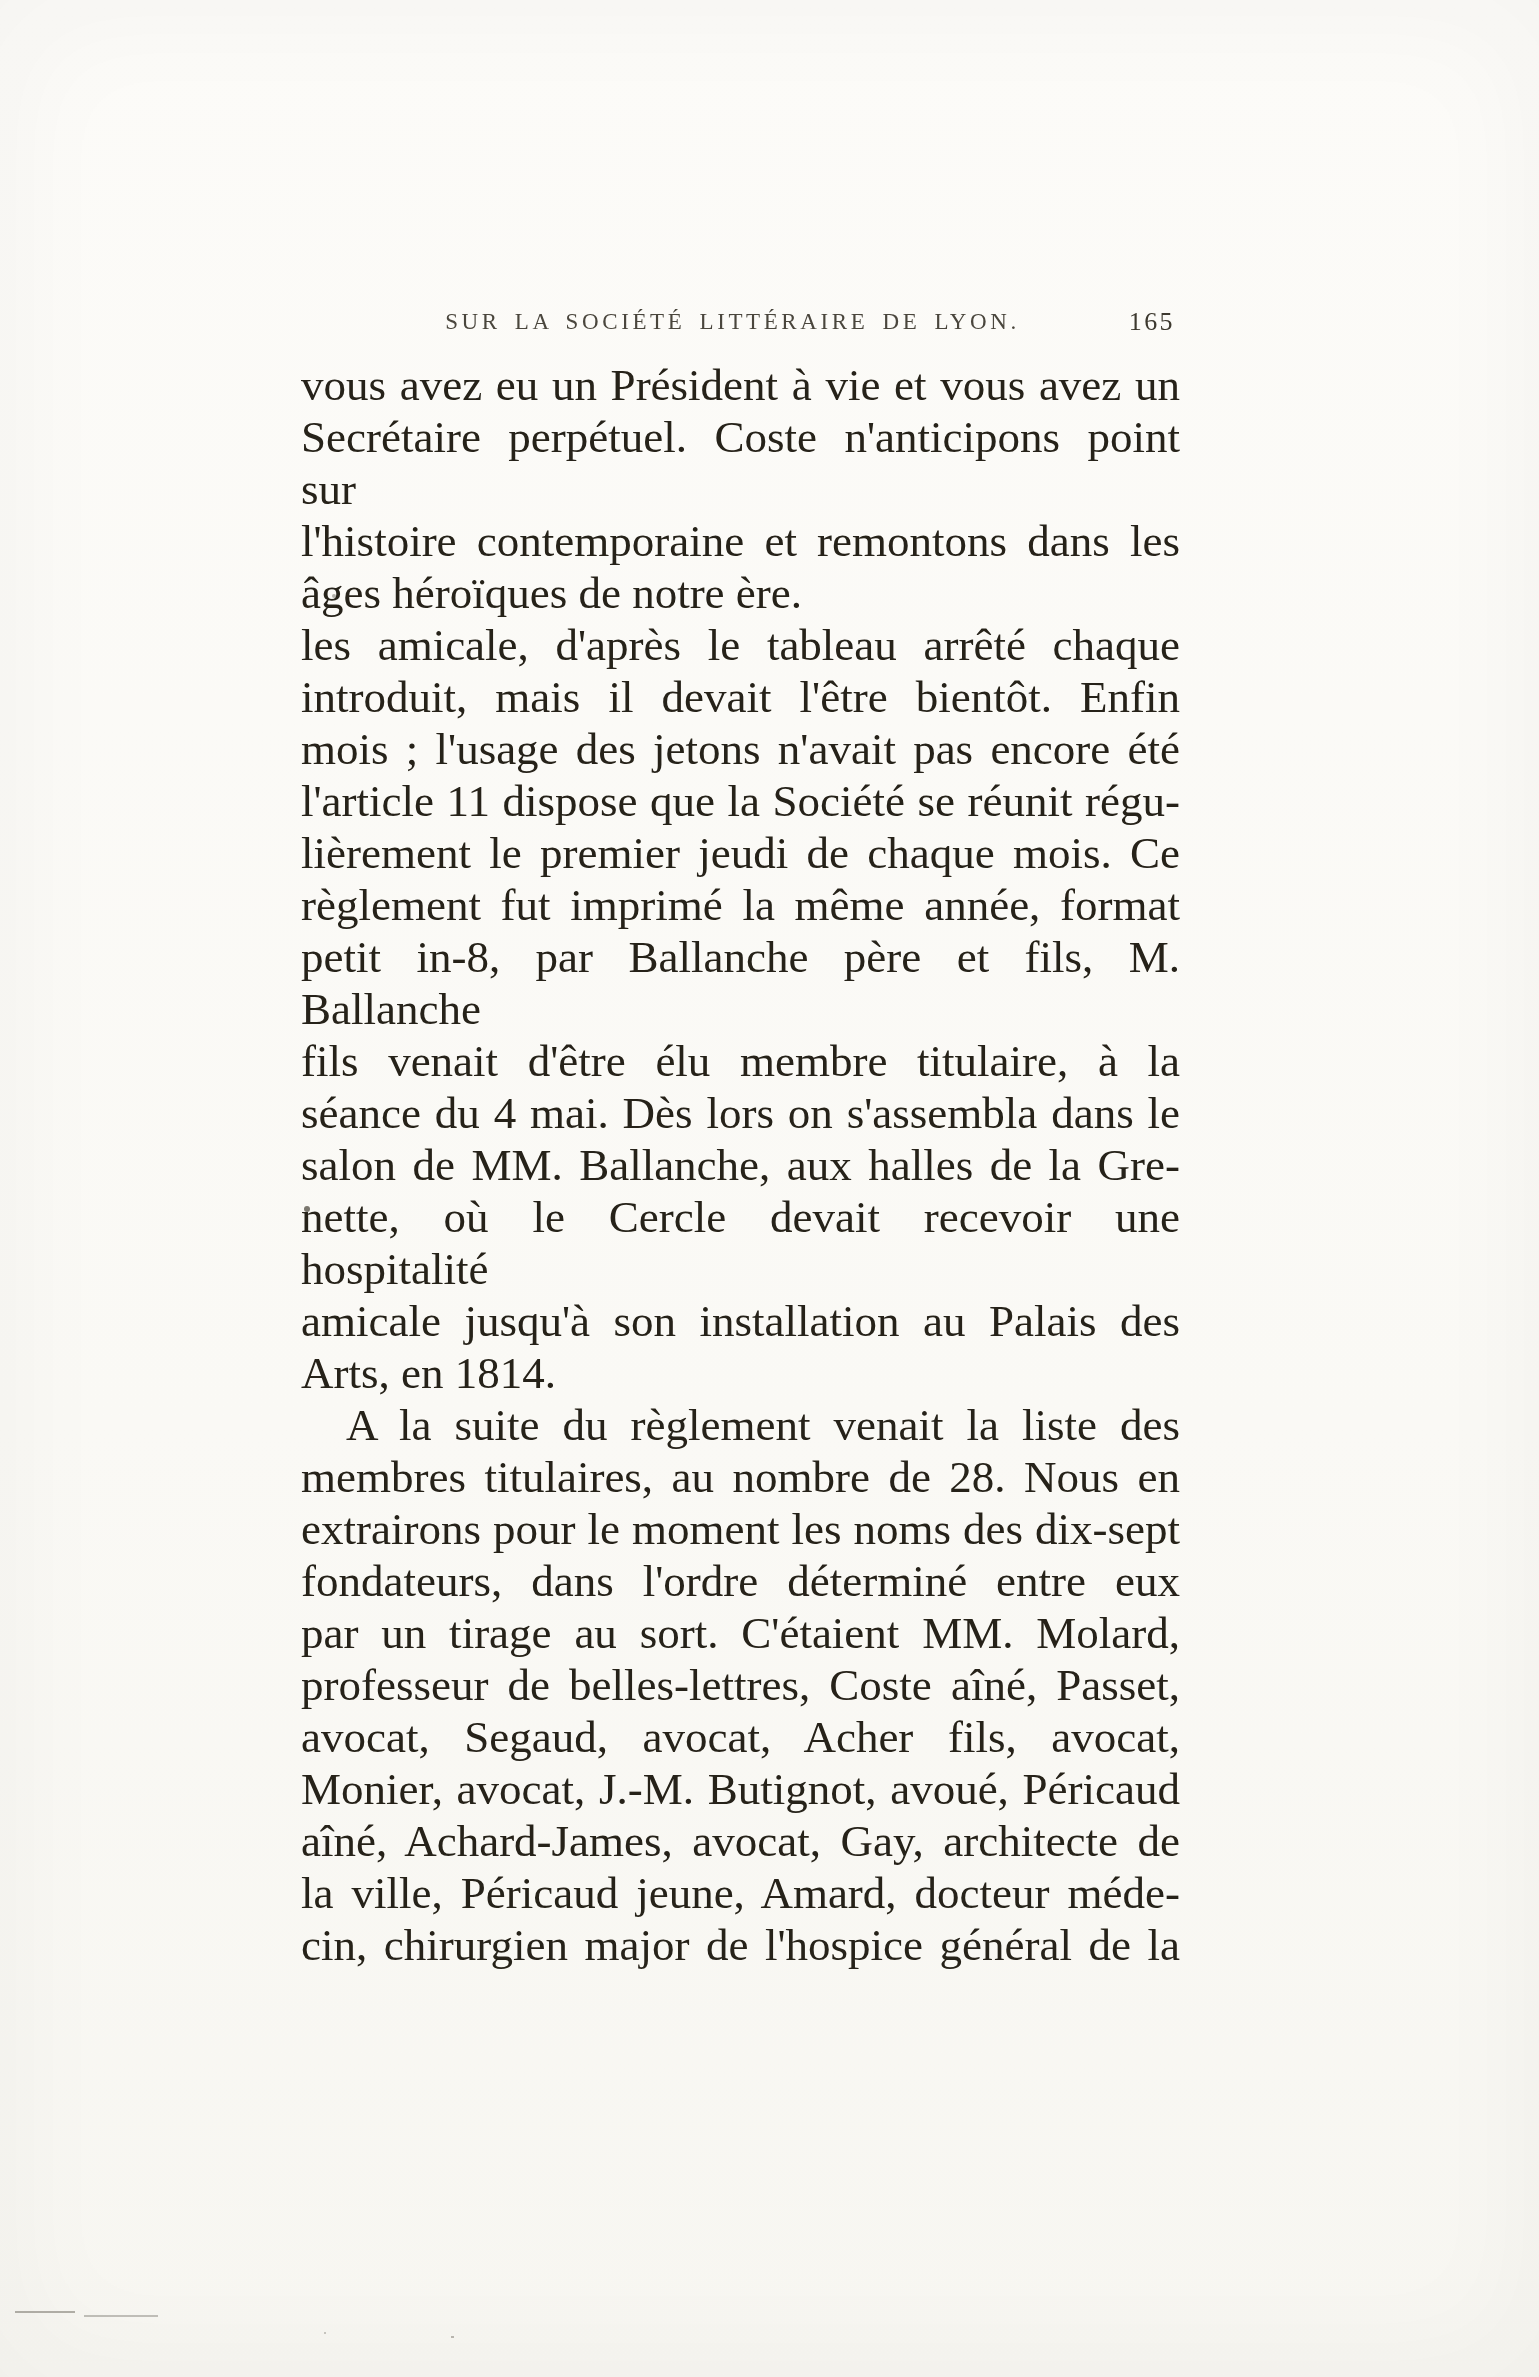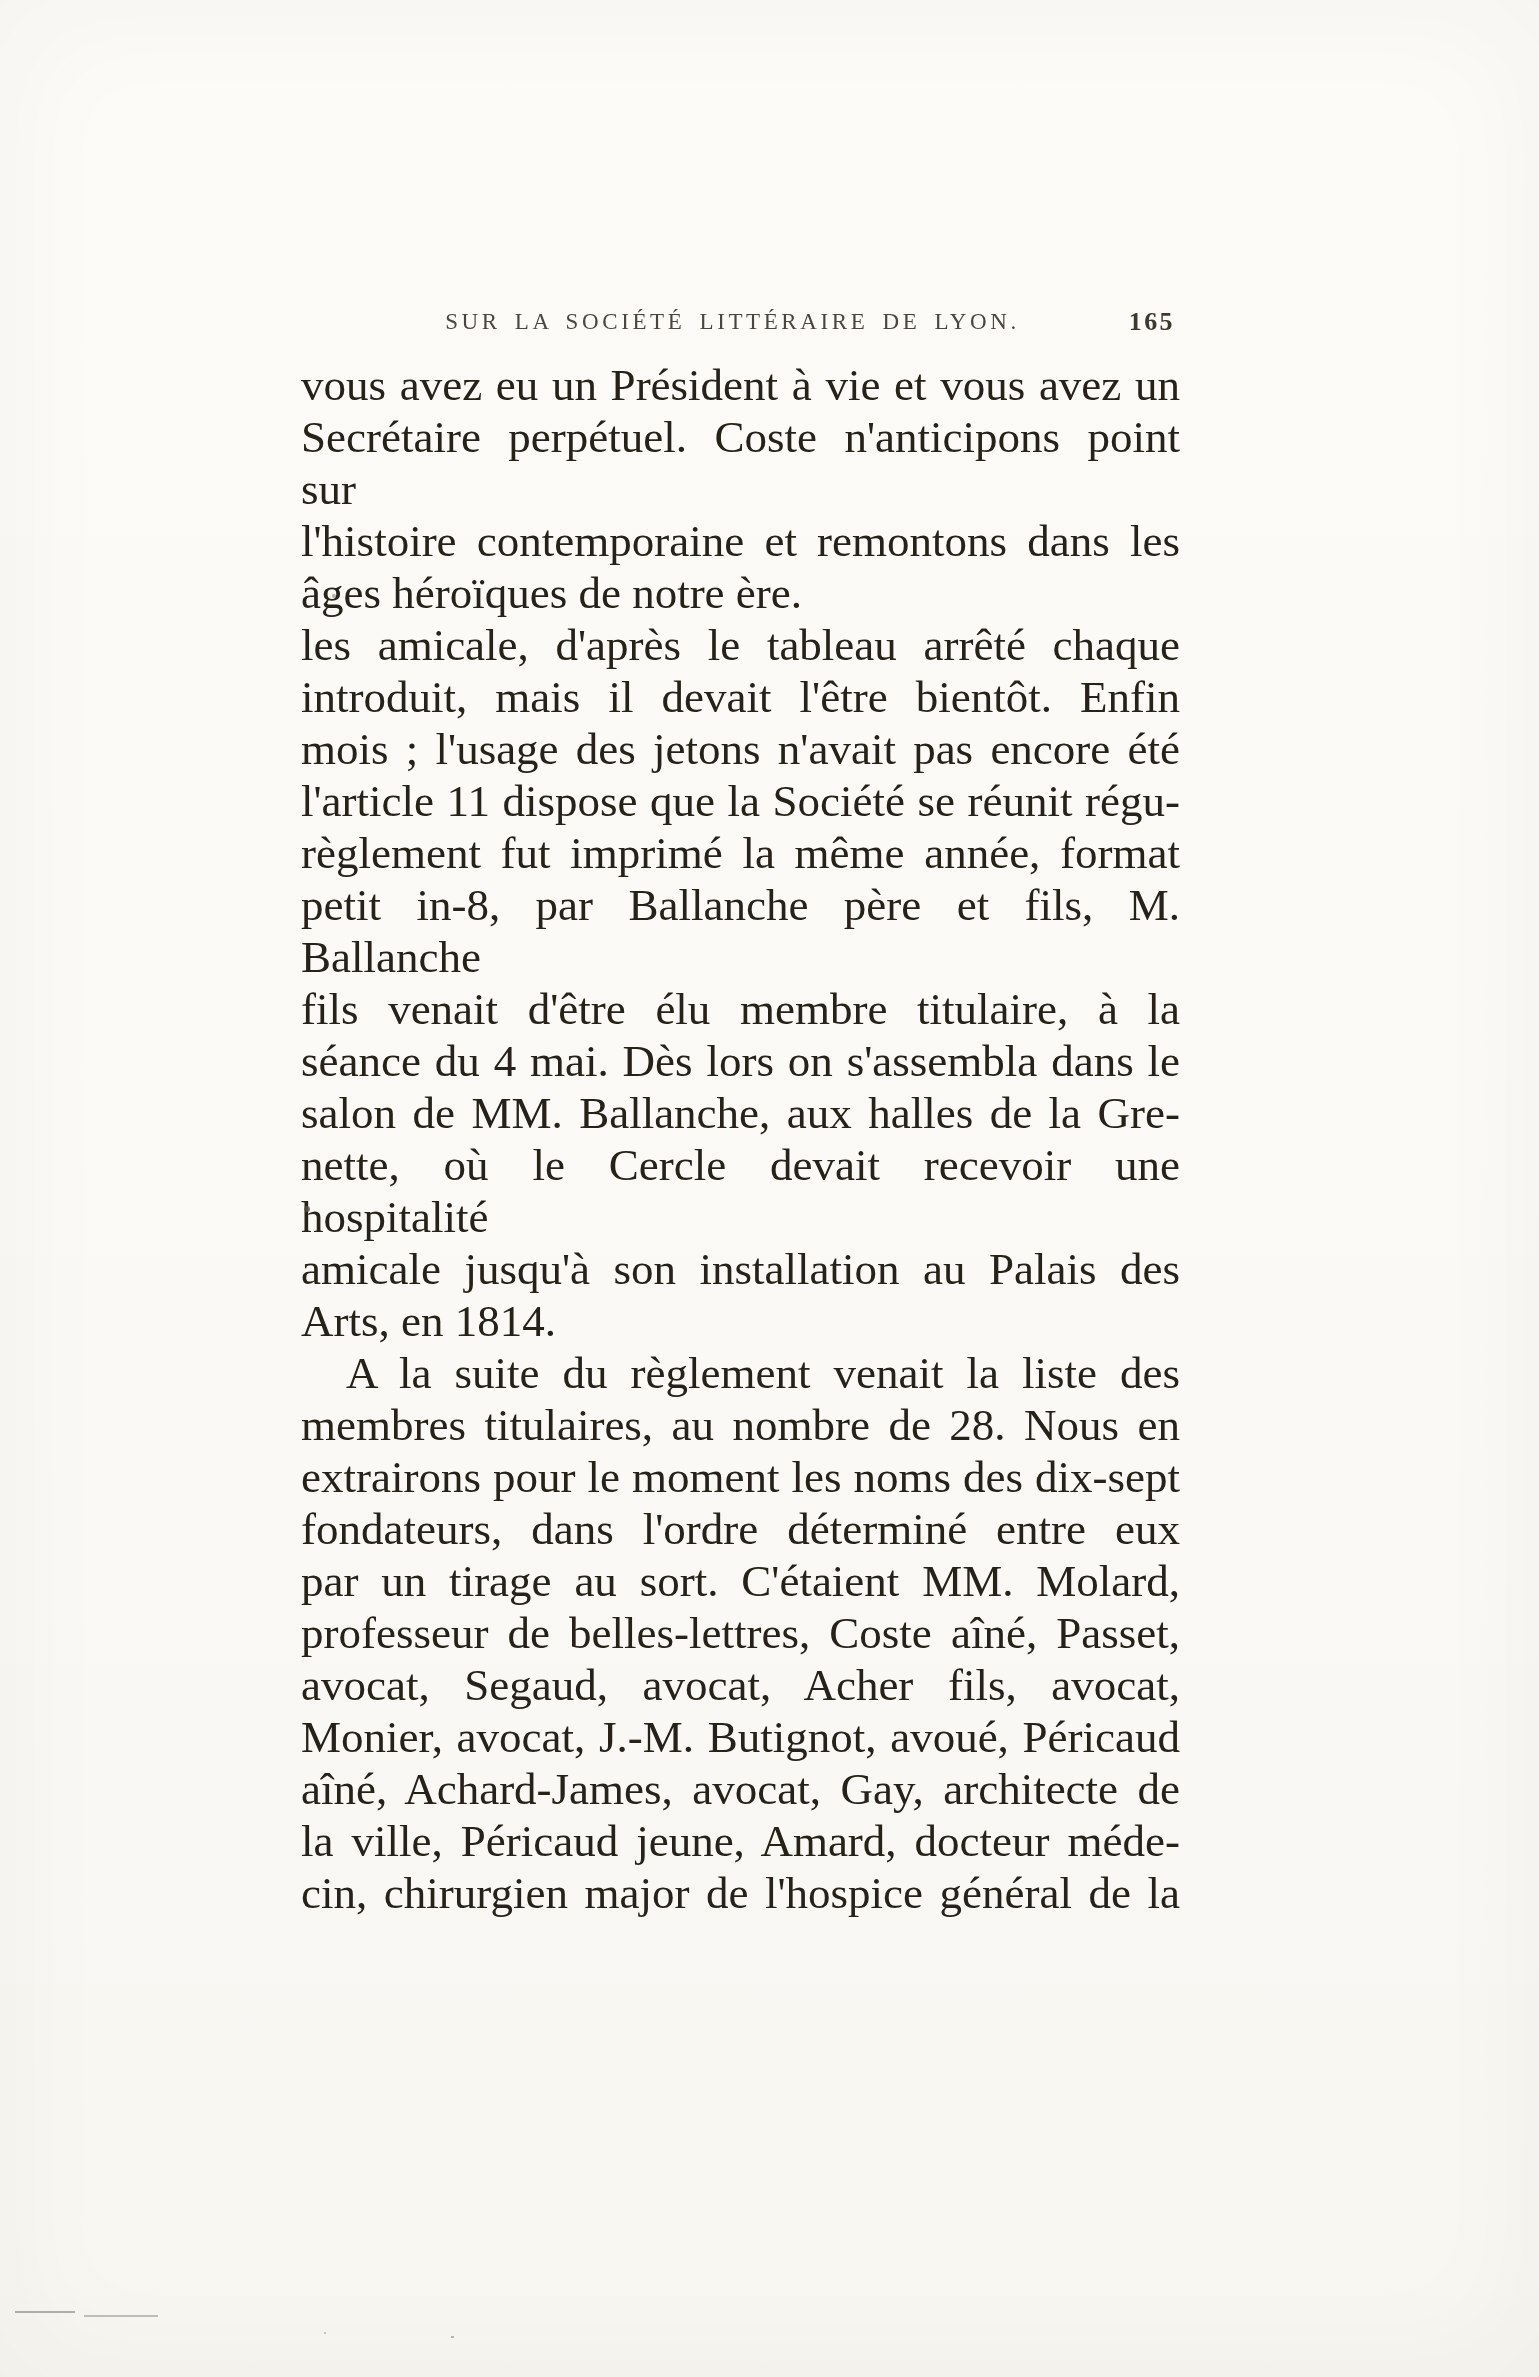--- a/index.html
+++ b/index.html
@@ -37,21 +37,20 @@
     color: #4a463d;
     padding-right: 48px;
   }
   .page-number {
     position: absolute;
     right: 24px;
     top: -1.6px;
     font-size: 26px;
     letter-spacing: 2.4px;
     color: #3d392f;
-    font-weight: bold;
   }
   .body-text {
     position: absolute;
     top: 359px;
     left: 301px;
     width: 879px;
     font-size: 45px;
     line-height: 52px;
     color: #262219;
   }
@@ -105,20 +104,21 @@
 
   <div class="body-text" id="body-text">
       <div class="line">vous avez eu un Président à vie et vous avez un</div>
       <div class="line">Secrétaire perpétuel. Coste n'anticipons point sur</div>
       <div class="line">l'histoire contemporaine et remontons dans les</div>
       <div class="line last">âges héroïques de notre ère.</div>
       <div class="line">les amicale, d'après le tableau arrêté chaque</div>
       <div class="line">introduit, mais il devait l'être bientôt. Enfin</div>
       <div class="line">mois ; l'usage des jetons n'avait pas encore été</div>
       <div class="line">l'article 11 dispose que la Société se réunit régu-</div>
+      <div class="line">lièrement le premier jeudi de chaque mois. Ce</div>
       <div class="line">règlement fut imprimé la même année, format</div>
       <div class="line">petit in-8, par Ballanche père et fils, M. Ballanche</div>
       <div class="line">fils venait d'être élu membre titulaire, à la</div>
       <div class="line">séance du 4 mai. Dès lors on s'assembla dans le</div>
       <div class="line">salon de MM. Ballanche, aux halles de la Gre-</div>
       <div class="line">nette, où le Cercle devait recevoir une hospitalité</div>
       <div class="line">amicale jusqu'à son installation au Palais des</div>
       <div class="line last">Arts, en 1814.</div>
       <div class="line indent">A la suite du règlement venait la liste des</div>
       <div class="line">membres titulaires, au nombre de 28. Nous en</div>

